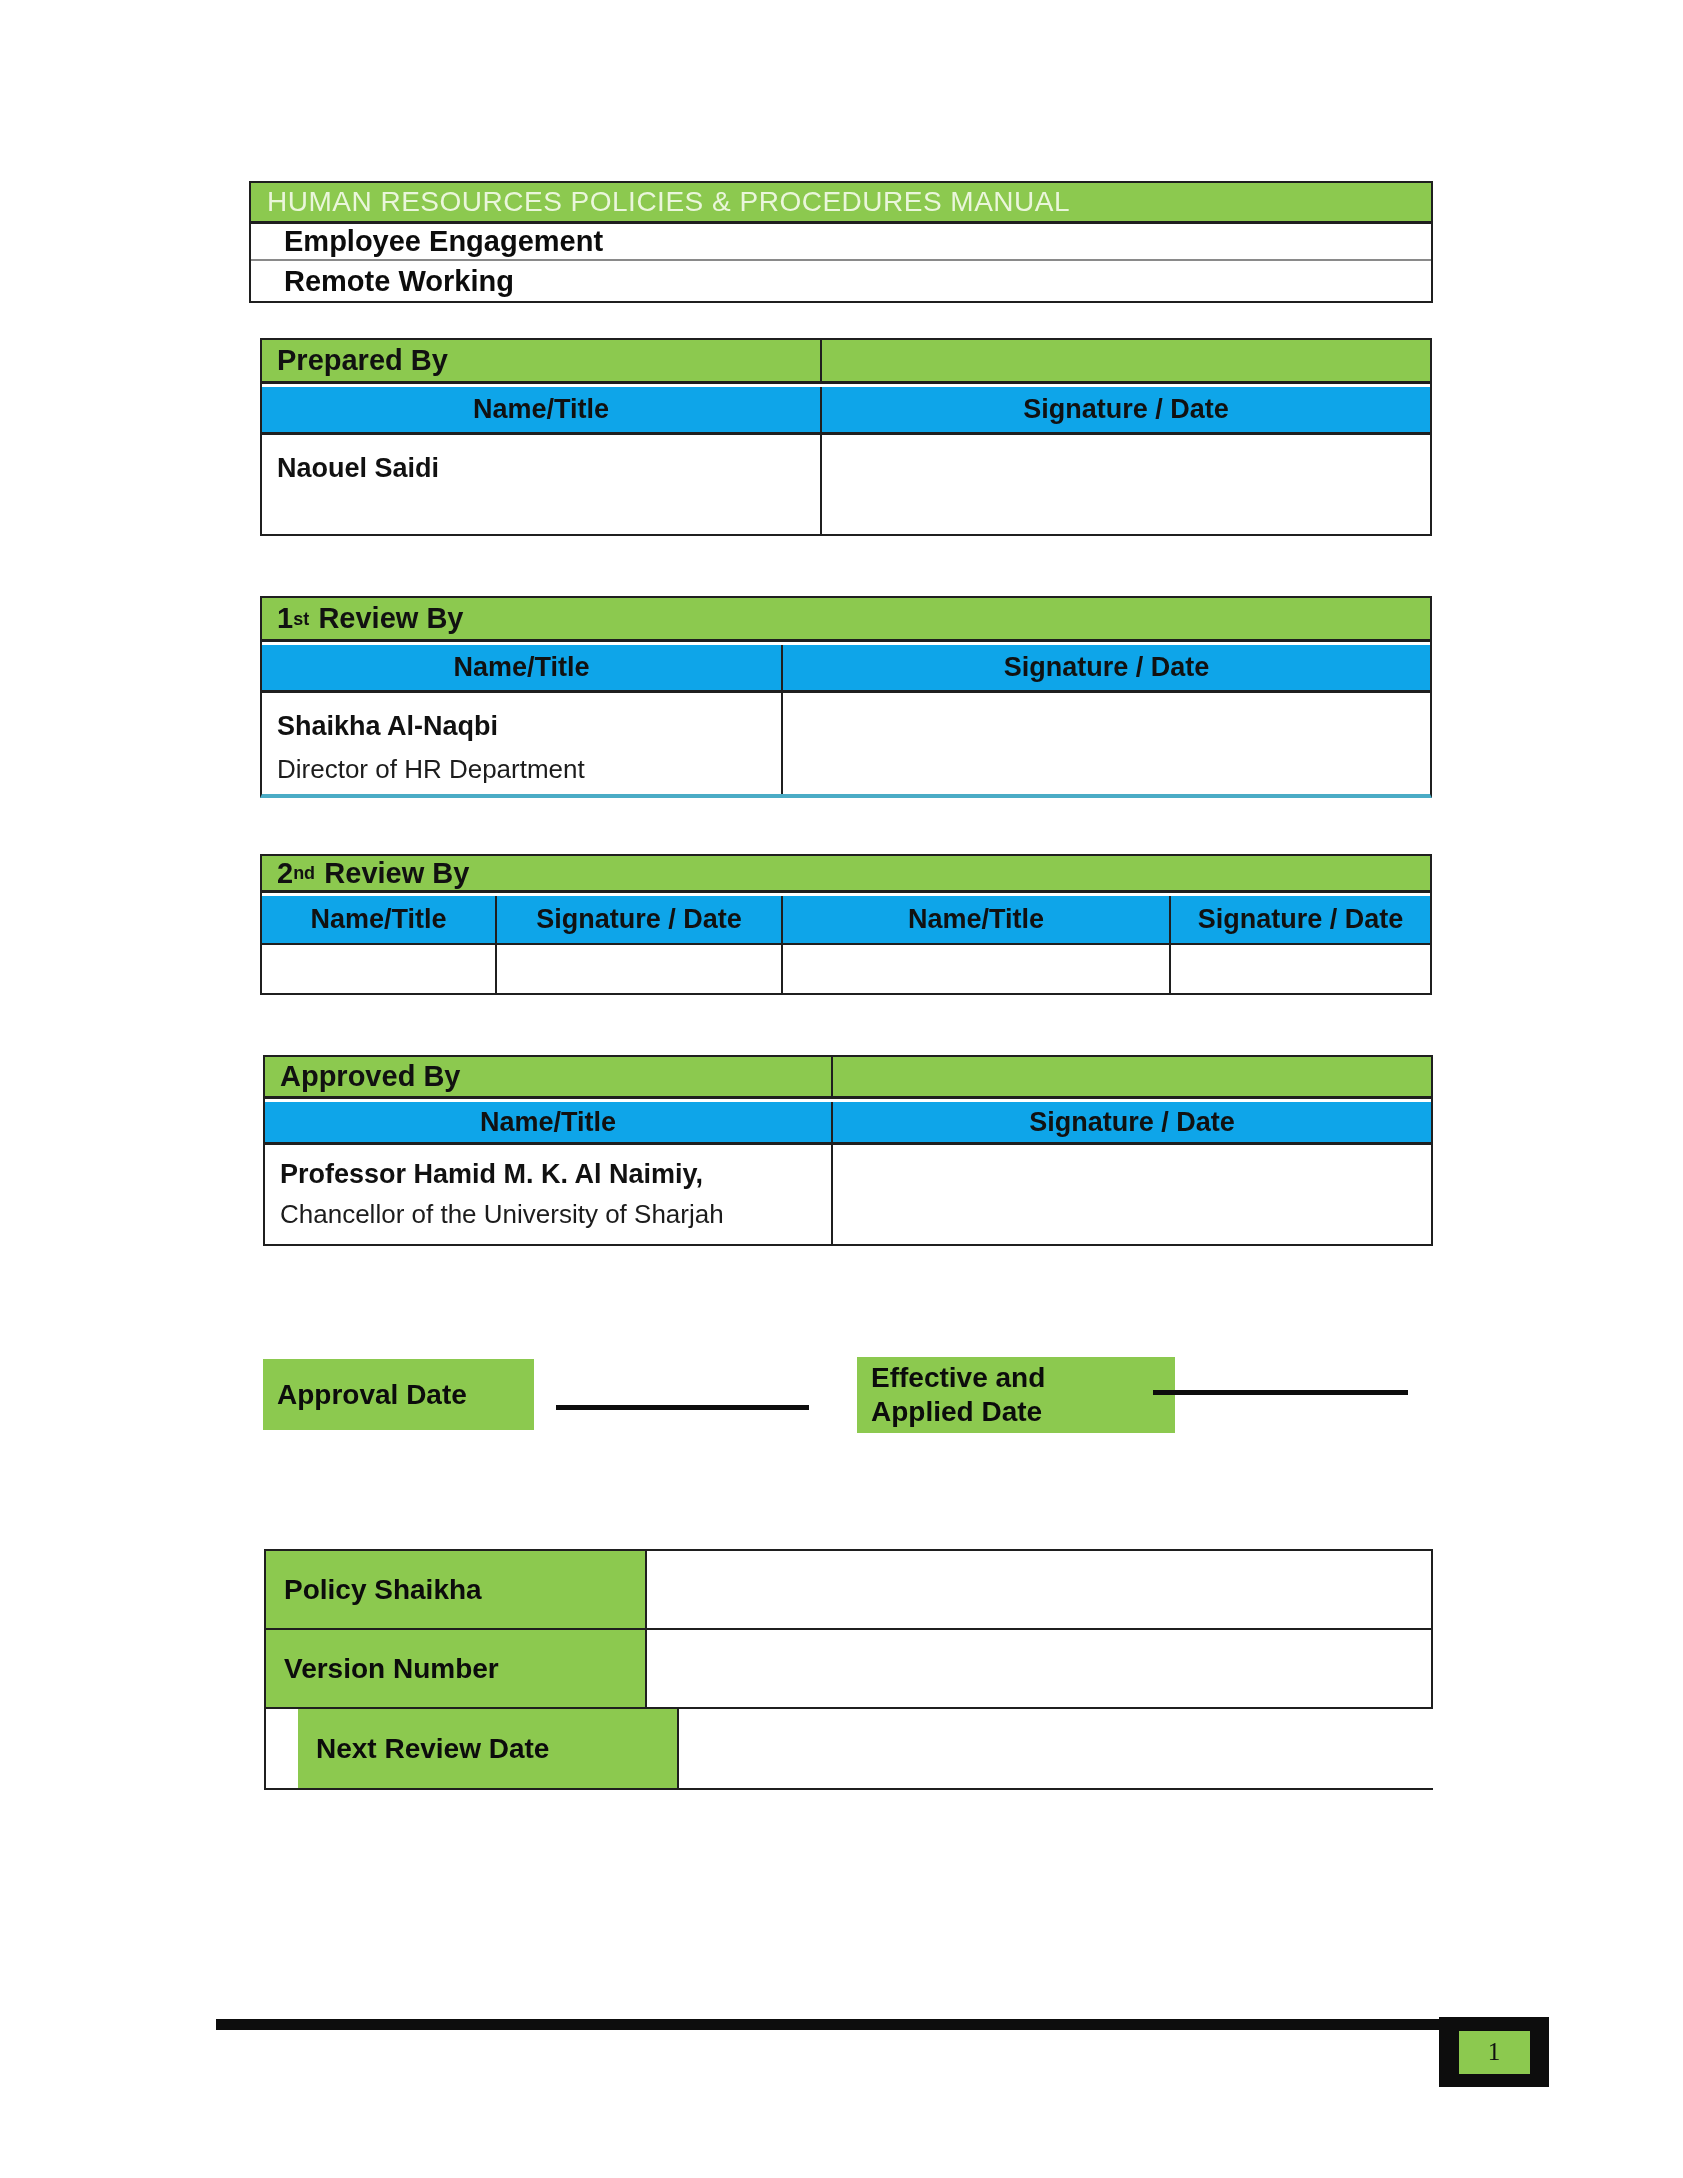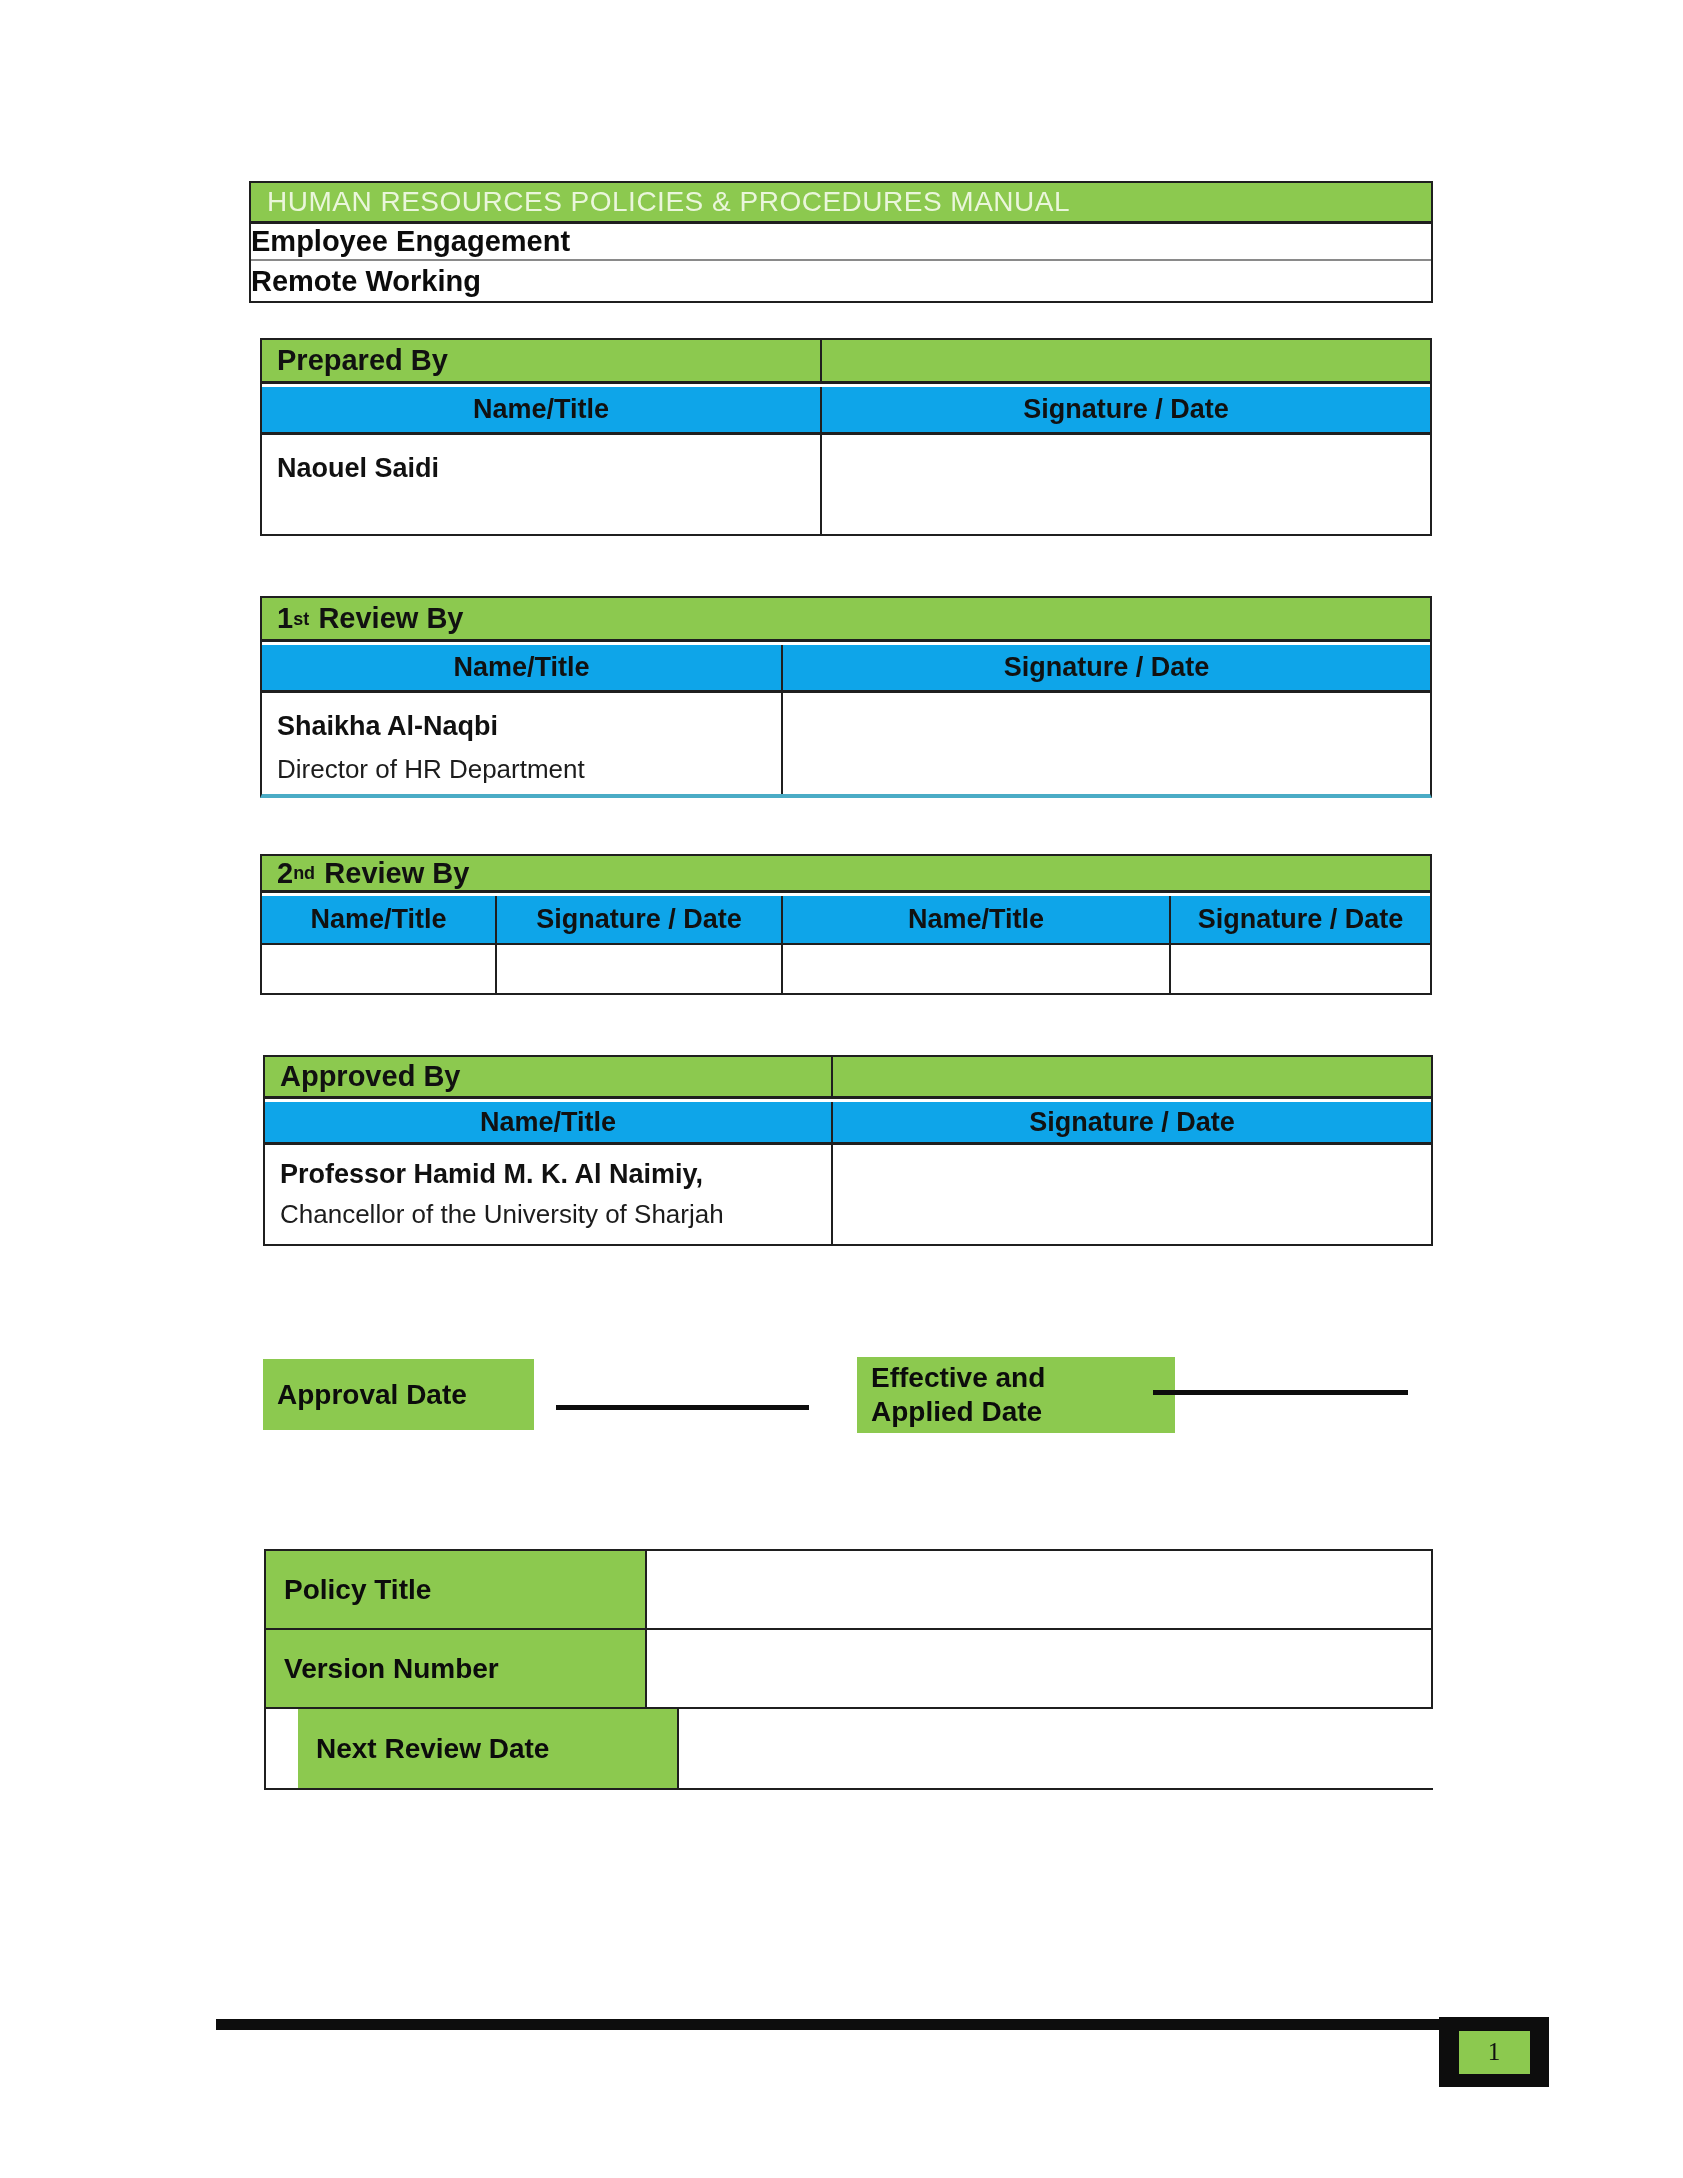--- a/index.html
+++ b/index.html
@@ -33,21 +33,21 @@
   .data-cell{padding:16px 0 0 15px;}
   .data-name{font-weight:bold;font-size:27px;line-height:34px;}
   .data-role{font-weight:normal;font-size:26px;line-height:34px;margin-top:9px;color:#1c1c1c;}
   .banner-row{
     color:#EAF6DB;font-size:28px;font-weight:400;
     display:flex;align-items:center;padding-left:16px;
     border-bottom:3px solid #1f1f1f;letter-spacing:0.5px;
   }
   .doc-row{
     font-weight:bold;font-size:29px;color:#0c0c0c;
-    display:flex;align-items:center;padding-left:0;background:#fff;
+    display:flex;align-items:center;padding-left:33px;background:#fff;
   }
   .approval-box{
     background:#8CC94F;display:flex;align-items:center;
     font-weight:bold;font-size:28px;color:#0c0c0c;
     padding-left:14px;line-height:34px;
   }
   .hline{background:#0d0d0d;}
   .policy-label{
     background:#8CC94F;display:flex;align-items:center;
     font-weight:bold;font-size:28px;color:#0c0c0c;padding-left:18px;
@@ -190,21 +190,21 @@
   <div class="abs hline" data-name="approval-date-fill-line" style="left:556px;top:1405px;width:253px;height:5px;"></div>
 
   <div class="abs approval-box" data-name="effective-date-label-box" style="left:857px;top:1357px;width:318px;height:76px;">
     <span data-name="effective-date-label" style="display:block;width:198px;">Effective and Applied Date</span>
   </div>
   <div class="abs hline" data-name="effective-date-fill-line" style="left:1153px;top:1390px;width:255px;height:5px;"></div>
 
   <div class="tbl" data-name="policy-info-table" style="left:264px;top:1549px;width:1169px;">
     <div class="row policy-row" data-name="policy-number-row" style="height:79px;">
       <div class="cell policy-label" data-name="policy-number-label-cell" style="width:381px;">
-        <span data-name="policy-number-label">Policy Title</span>
+        <span data-name="policy-number-label">Policy Shaikha</span>
       </div>
       <div class="cell policy-value" data-name="policy-number-value-cell" style="flex:1;">
         <span data-name="policy-number-value"></span>
       </div>
     </div>
     <div class="row policy-row" data-name="version-number-row" style="height:79px;">
       <div class="cell policy-label" data-name="version-number-label-cell" style="width:381px;">
         <span data-name="version-number-label">Version Number</span>
       </div>
       <div class="cell policy-value" data-name="version-number-value-cell" style="flex:1;">

